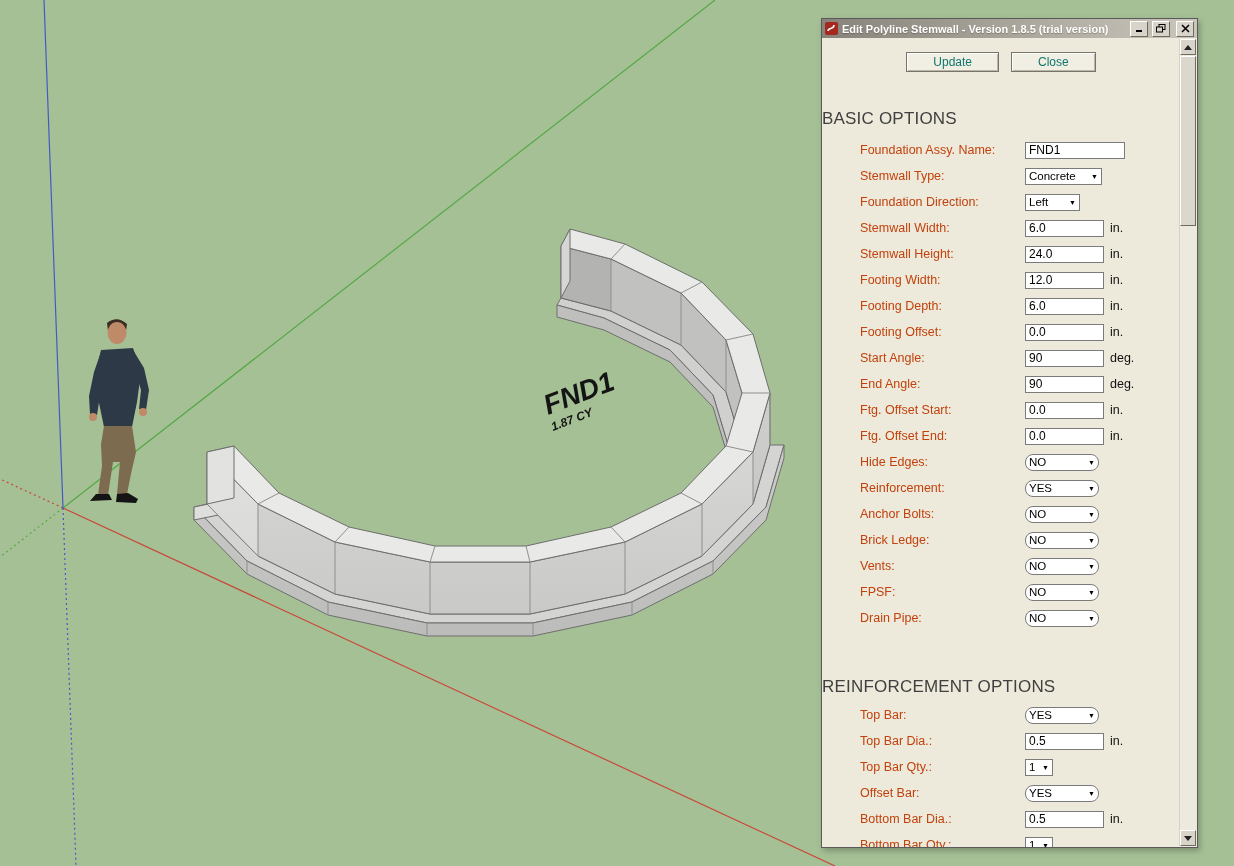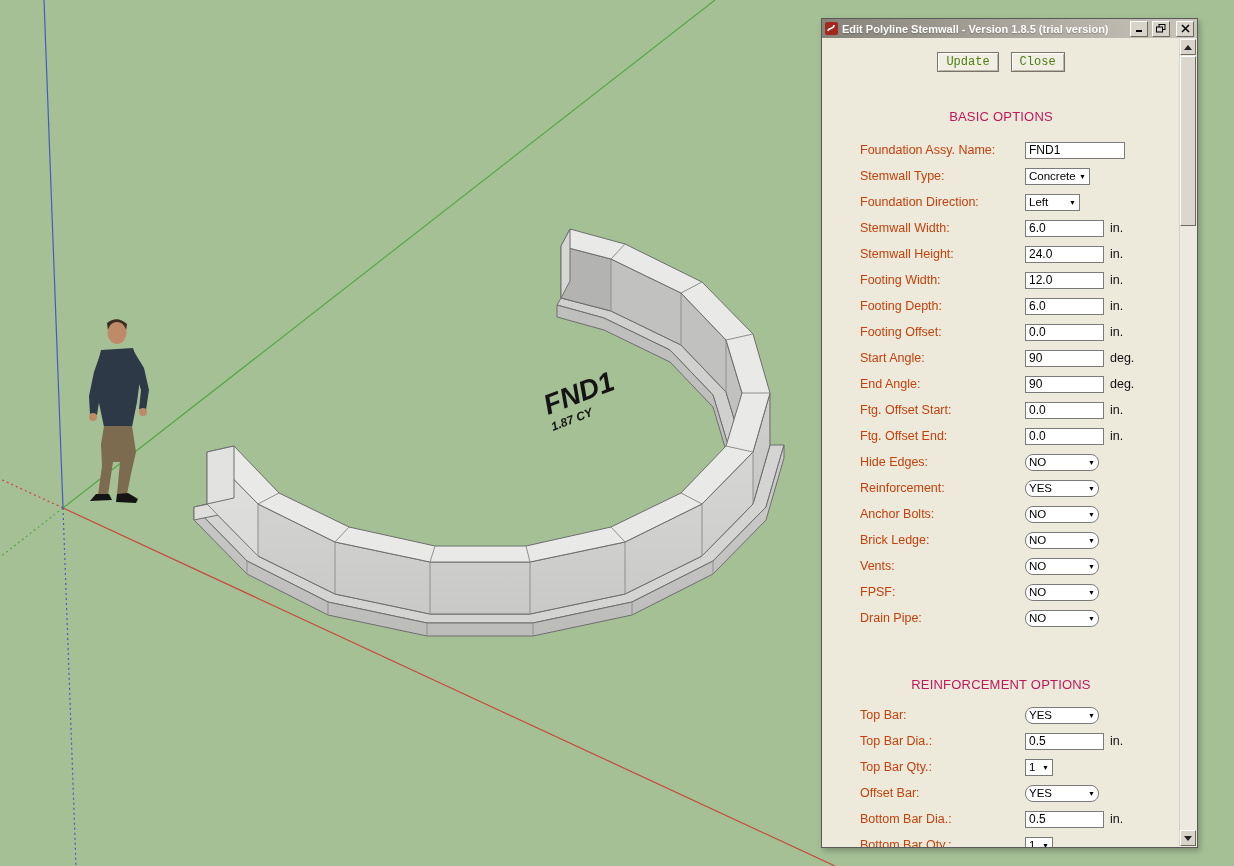--- a/index.html
+++ b/index.html
@@ -19,41 +19,41 @@
   .winbtn{width:16px;height:14px;background:#d8d4ca;flex:none;
           border-top:1px solid #fff;border-left:1px solid #fff;
           border-right:1px solid #6d6a60;border-bottom:1px solid #6d6a60;
           display:flex;align-items:center;justify-content:center;cursor:pointer;}
   .winbtn.gap{margin-left:2px;}
 
   .dlg-buttons{position:absolute;top:33px;left:0;right:17px;display:flex;
                justify-content:center;gap:12px;}
   .btn{height:20px;background:#f1eee3;border:1px solid #787468;
        box-shadow:inset 1px 1px 0 #fff,inset -1px -1px 0 #b9b5a7;
-       font-size:12px;color:#4d7c0f;display:inline-flex;align-items:center;
-       justify-content:center;padding:0 8px;font-family:Liberation Mono, monospace;cursor:pointer;}
-
-  .sec-header{position:absolute;left:0;right:17px;text-align:center;
-              font-size:13px;color:#be185d;letter-spacing:.2px;}
+       font-size:12px;color:#0f766e;display:inline-flex;align-items:center;
+       justify-content:center;padding:0 26px;font-family:Liberation Sans, sans-serif;cursor:pointer;}
+
+  .sec-header{position:absolute;left:0;right:17px;
+              font-size:17px;color:#404040;letter-spacing:.2px;}
   #sec-basic{top:90px;}
   #sec-reinf{top:658px;}
 
   .rows{position:absolute;left:38px;right:22px;}
   #rows1{top:118px;}
   #rows2{top:683px;}
   .row{height:26px;display:flex;align-items:center;}
   .lbl{width:165px;flex:none;font-size:12.5px;color:#c2410c;}
   .unit{font-size:12.5px;color:#111;margin-left:6px;}
   .txt{height:17px;border:1px solid #7b7b7b;background:#fff;font-size:12px;
        padding:0 0 0 3px;box-sizing:border-box;font-family:inherit;color:#000;}
   .w100{width:100px;} .w79{width:79px;}
   .combo{display:inline-flex;align-items:center;justify-content:space-between;
          background:#fff;border:1px solid #7b7b7b;height:17px;box-sizing:border-box;
          padding:0 3px 0 3px;font-size:11.5px;color:#000;cursor:default;}
-  .c77{width:65px;} .c66{width:66px;} .c55{width:55px;} .c50{width:74px;border-radius:8px;} .c28{width:28px;}
+  .c77{width:77px;} .c66{width:66px;} .c55{width:55px;} .c50{width:74px;border-radius:8px;} .c28{width:28px;}
   .arr{font-size:7px;color:#000;margin-left:2px;line-height:1;}
 
   
   .sb{position:absolute;top:20px;right:1px;bottom:1px;width:17px;
       background:#ecead e;background:#eceade;border-left:1px solid #d6d3c6;box-sizing:border-box;}
   .sb-btn{position:absolute;left:0;width:16px;height:16px;background:#d8d4ca;
           border-top:1px solid #fff;border-left:1px solid #fff;
           border-right:1px solid #6d6a60;border-bottom:1px solid #6d6a60;
           box-sizing:border-box;display:flex;align-items:center;justify-content:center;}
   .sb-up{top:0;} .sb-down{bottom:0;}

